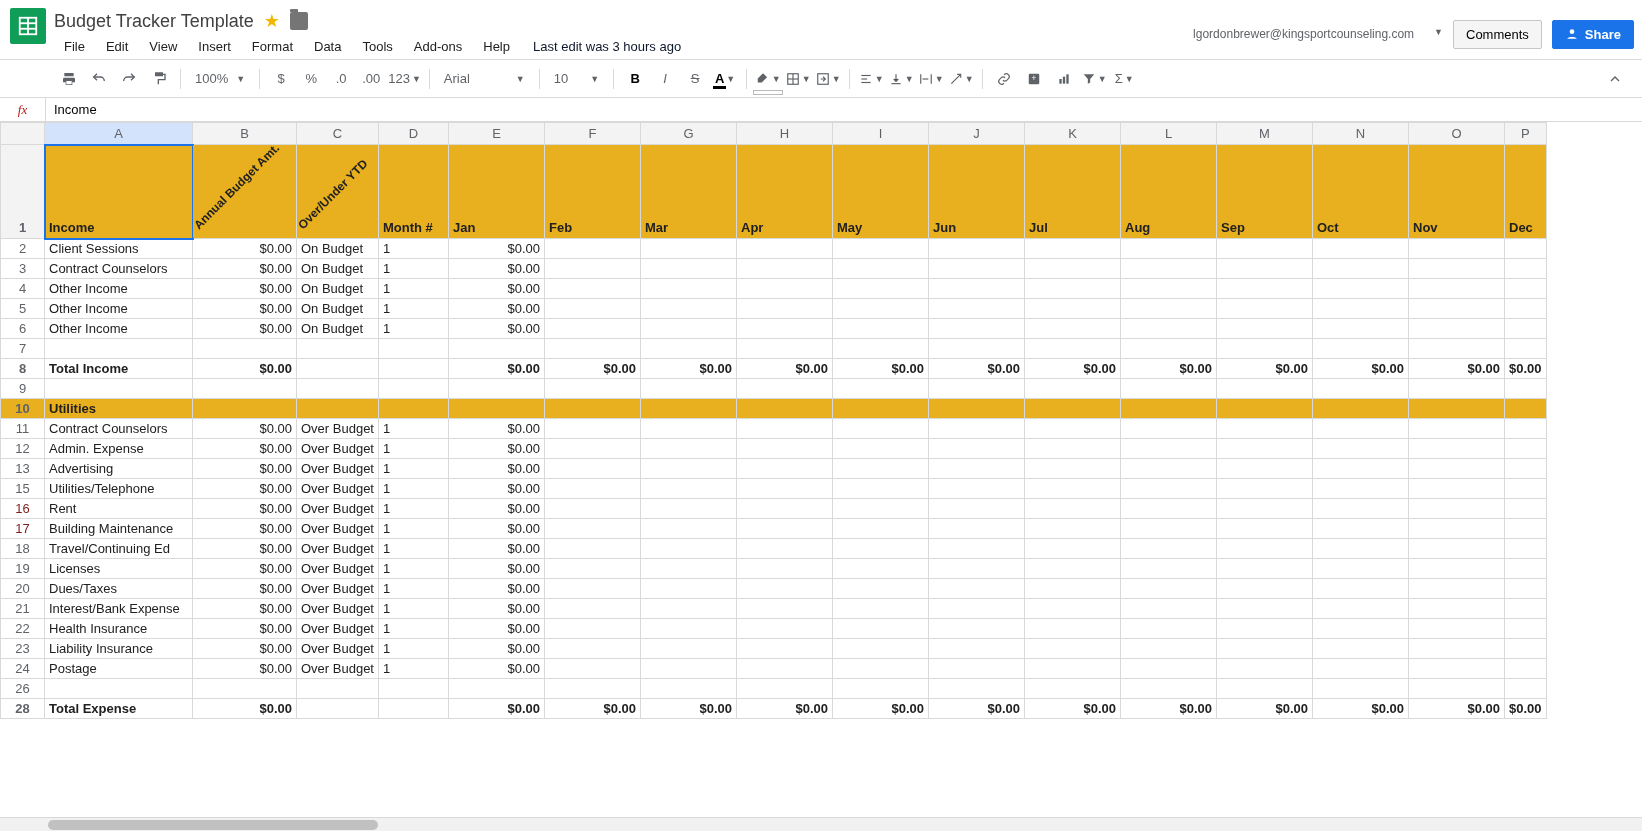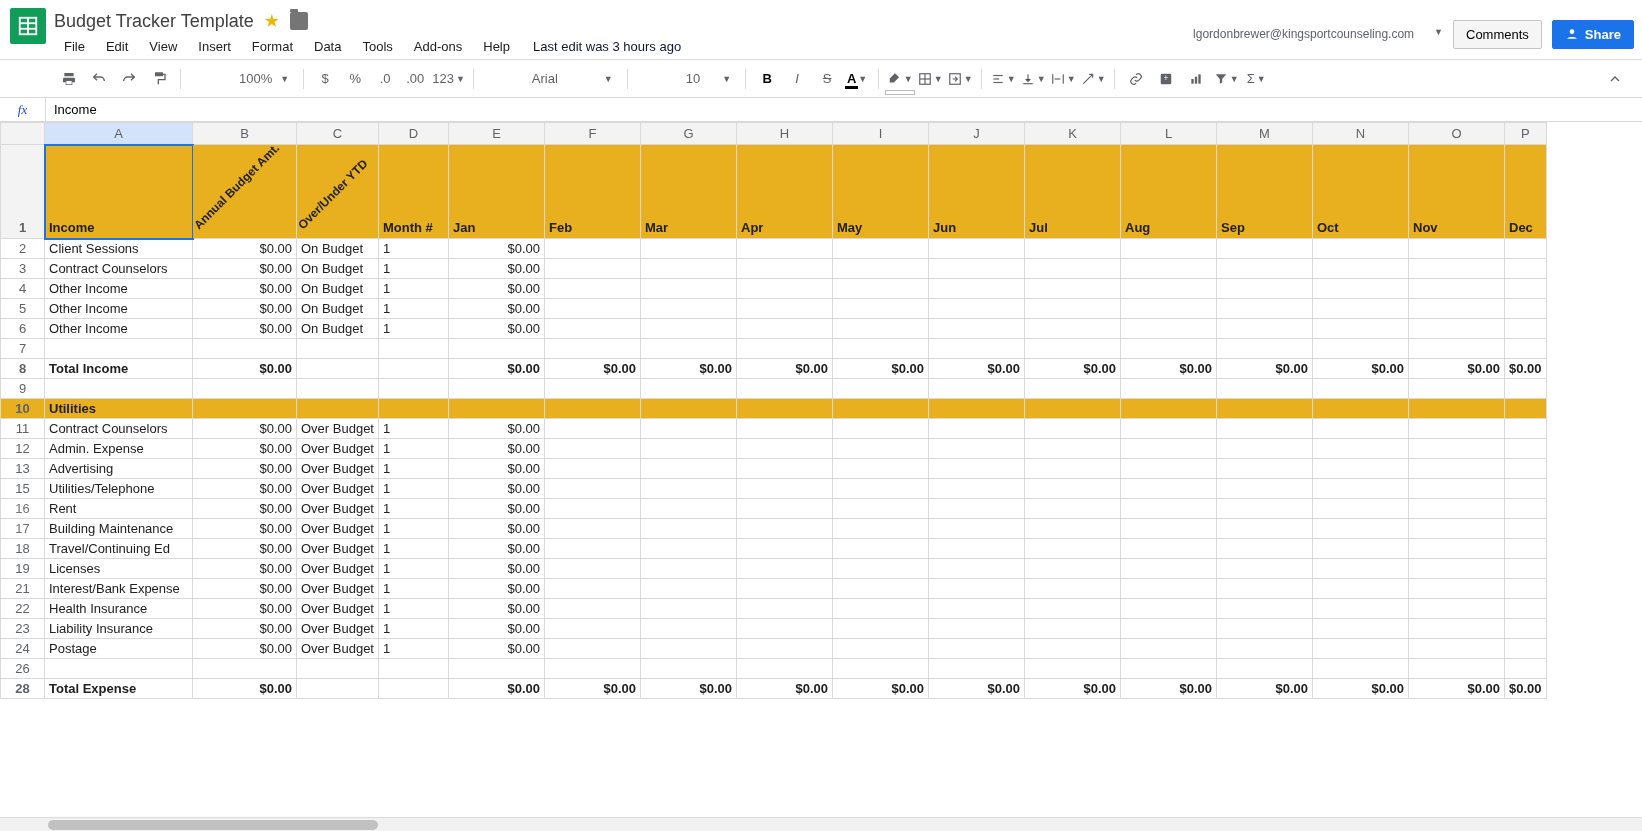--- a/index.html
+++ b/index.html
@@ -23,46 +23,46 @@
   .right-head { display:flex; align-items:center; gap:10px; height: 56px; }
   .user-email { color:#5f6368; font-size:12px; display:flex; gap:18px; cursor:pointer; }
   .btn { border:1px solid #c6c6c6; background:#f5f5f5; padding:6px 12px; border-radius:2px; font-size:13px; cursor:pointer; }
   .btn-share { background:#1a73e8; border-color:#1a73e8; color:#fff; display:flex; align-items:center; gap:6px; font-weight:bold; }
   .btn-share svg { width:14px; height:14px; }
 
   
   .toolbar { height: 38px; border-bottom: 1px solid #d9d9d9; display:flex; align-items:center; padding: 0 10px 0 56px; gap: 4px; color:#5f6368; position:relative; }
   .tbtn { min-width:26px; height:26px; display:flex; align-items:center; justify-content:center; border-radius:2px; cursor:pointer; }
   .tsep { width:1px; height:20px; background:#d9d9d9; margin: 0 4px; }
-  .zoom-sel, .font-sel, .size-sel { display:flex; align-items:center; gap:6px; padding:0 6px; cursor:pointer;margin-left:44px; }
+  .zoom-sel, .font-sel, .size-sel { display:flex; align-items:center; gap:6px; padding:0 6px; cursor:pointer; }
   .bold { font-weight:bold; color:#000; }
   .italic { font-style:italic; }
   .strike { text-decoration:line-through; }
   .text-color-A { position:relative; font-weight:bold; color:#000; }
   .text-color-A::after { content:""; position:absolute; bottom:-3px; left:-2px; right:-2px; height:3px; background:#000; }
   .fill-color { position:relative; }
   .fill-color::after { content:""; position:absolute; bottom:-3px; left:-2px; right:-2px; height:3px; background:#fff; border:1px solid #bbb; }
   .drop { font-size:9px; color:#5f6368; margin-left:2px; }
   .chevup { position:absolute; right:14px; cursor:pointer; }
 
   
   .fxbar { height: 24px; border-bottom: 1px solid #d9d9d9; display:flex; align-items:center; }
-  .fxlabel { width:46px; text-align:center; font-style:italic; color:#1d4ed8; border-right:1px solid #d9d9d9; height:100%; display:flex; align-items:center; justify-content:center; font-family: serif; }
+  .fxlabel { width:46px; text-align:center; font-style:italic; color:#b91c1c; border-right:1px solid #d9d9d9; height:100%; display:flex; align-items:center; justify-content:center; font-family: serif; }
   .fxinput { flex:1; border:none; outline:none; padding:0 8px; font-size:13px; height:100%; }
 
   
   .grid-wrap { flex:1; overflow:auto; position:relative; }
   table.sheet { border-collapse: collapse; table-layout: fixed; }
   .sheet th, .sheet td { border:1px solid #d9d9d9; font-size:13px; white-space:nowrap; overflow:hidden; }
   .sheet thead th { height:22px; background:#f3f3f3; text-align:center; font-weight:normal; color:#5f6368; position:sticky; top:0; z-index:3; }
   .rowhdr { width:44px; background:#f3f3f3; text-align:center; color:#5f6368; position:sticky; left:0; z-index:2; }
   .corner { position:sticky; left:0; z-index:4; background:#f3f3f3; }
   .sheet thead th.selcol { background:#d4e3fc; }
   .rowhdr.selrow { background:#d4e3fc; }
-  .rowhdr.darkrow { color:#737373; }
+  .rowhdr.darkrow { color:#7f1d1d; }
   .sheet td { height:20px; padding:0 4px; background:#fff; }
   .sheet .hdr-row td { background:#e8af1e; vertical-align:bottom; padding-bottom:3px; font-weight:bold; }
   .sheet .hdr-row td.diag { position:relative; }
   .diag span { position:absolute; transform: rotate(-45deg); transform-origin: left bottom; left:8px; bottom:6px; font-weight:bold; white-space:nowrap; font-size:12px; }
   .sheet .section-row td { background:#e8af1e; font-weight:bold; }
   .sheet .total-row td { font-weight:bold; }
   .num { text-align:right; }
   .activeCell { outline:2px solid #1a73e8; outline-offset:-1px; }
   tr.tall td { height:94px; }
   .gap-col { border-left:4px solid #bfbfbf; }
@@ -649,20 +649,39 @@
           <td class="num"></td>
           <td class="num"></td>
           <td class="num"></td>
           <td class="num"></td>
           <td class="num"></td>
           <td class="num"></td>
           <td class="num"></td>
           <td class="num"></td>
         </tr>
         <tr>
+          <td class="rowhdr">20</td>
+          <td>Dues/Taxes</td>
+          <td class="num">$0.00</td>
+          <td>Over Budget</td>
+          <td>1</td>
+          <td class="gap-col num">$0.00</td>
+          <td class="num"></td>
+          <td class="num"></td>
+          <td class="num"></td>
+          <td class="num"></td>
+          <td class="num"></td>
+          <td class="num"></td>
+          <td class="num"></td>
+          <td class="num"></td>
+          <td class="num"></td>
+          <td class="num"></td>
+          <td class="num"></td>
+        </tr>
+        <tr>
           <td class="rowhdr">21</td>
           <td>Interest/Bank Expense</td>
           <td class="num">$0.00</td>
           <td>Over Budget</td>
           <td>1</td>
           <td class="gap-col num">$0.00</td>
           <td class="num"></td>
           <td class="num"></td>
           <td class="num"></td>
           <td class="num"></td>

